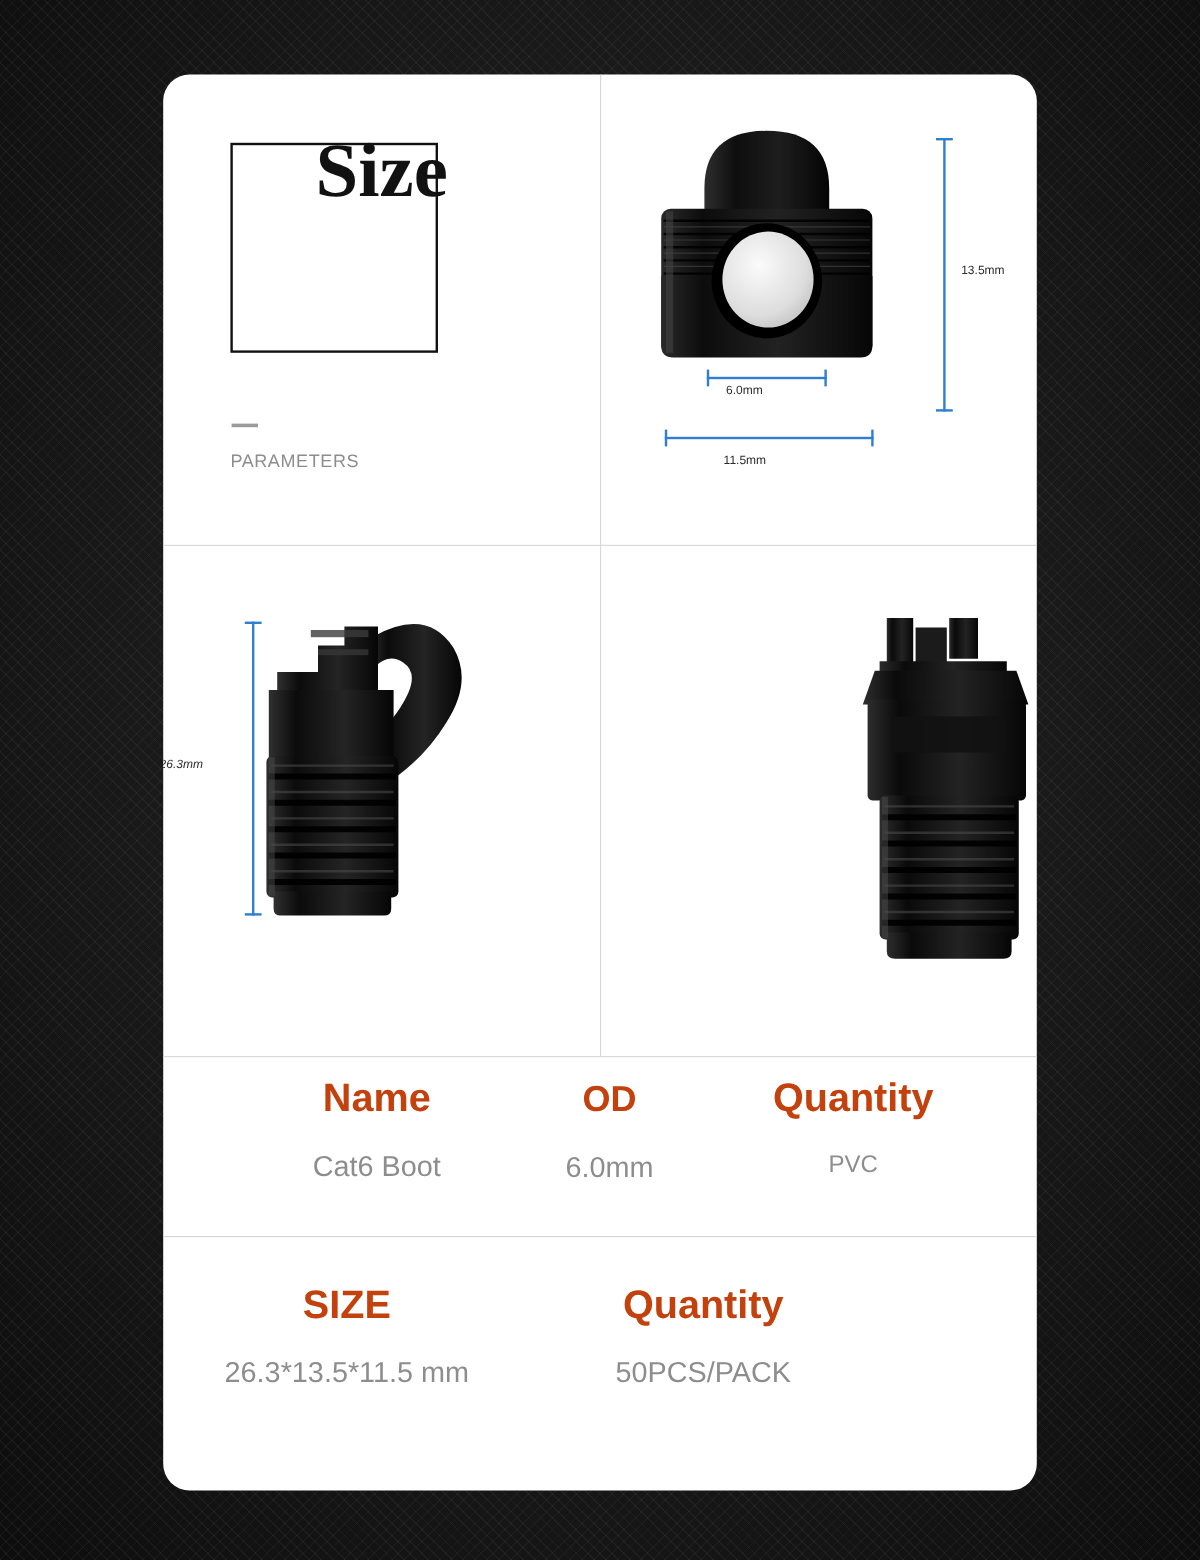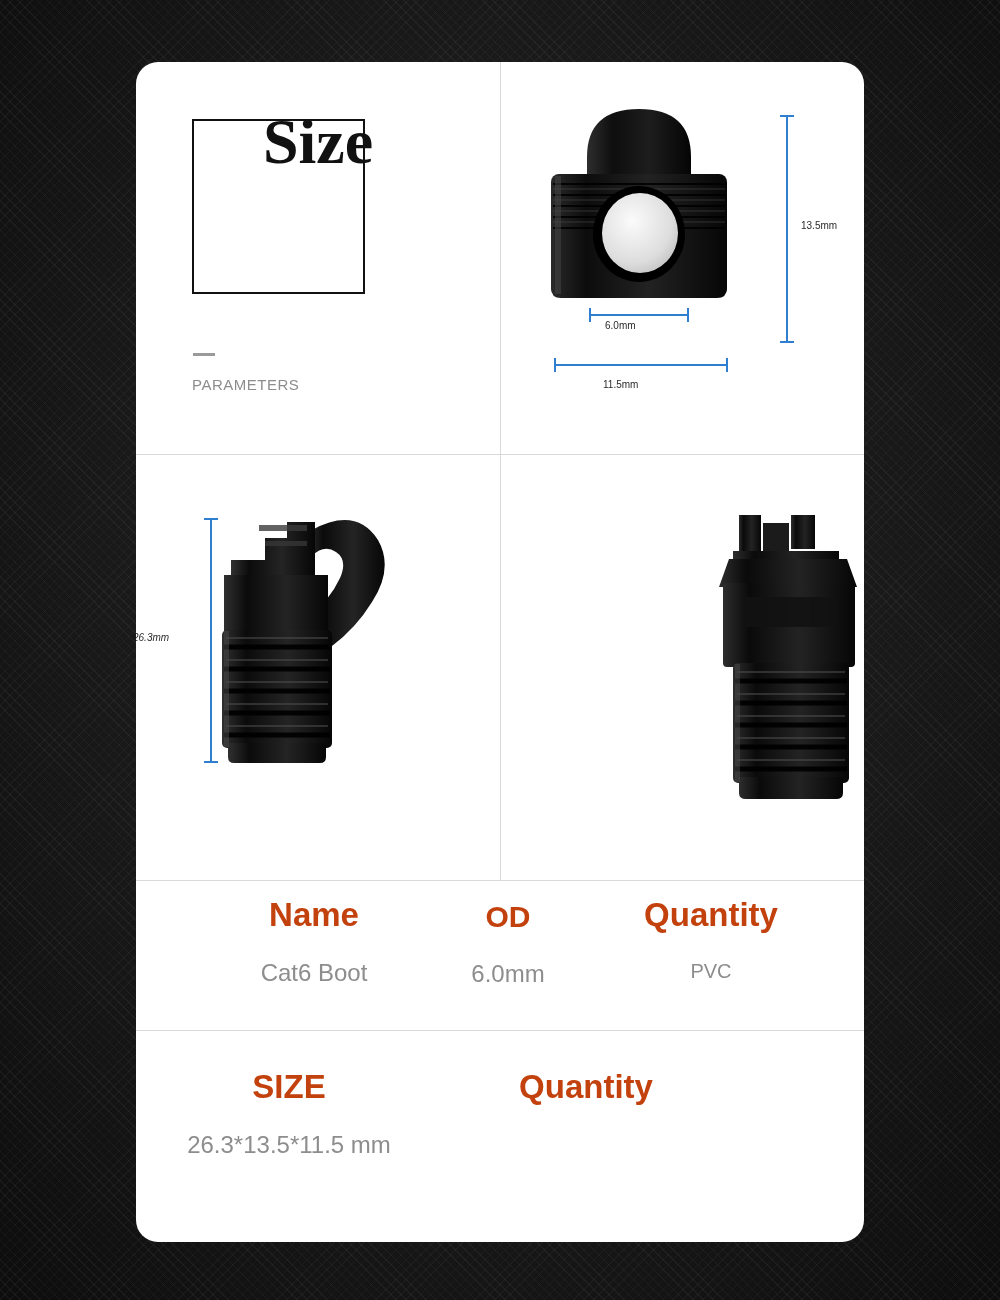--- a/index.html
+++ b/index.html
@@ -366,16 +366,17 @@
 
   <div class="spec-divider" style="top:968px;"></div>
 
   <div class="spec-row" style="top:1008px; height:120px;">
     <div class="spec-cell" style="left:18px; top:0; width:270px;">
       <div class="spec-title" style="font-size:33px;">SIZE</div>
       <div class="spec-value" style="font-size:24px;">26.3*13.5*11.5 mm</div>
     </div>
     <div class="spec-cell" style="left:300px; top:0; width:300px; text-align:center;">
       <div class="spec-title" style="font-size:33px;">Quantity</div>
+      <div class="spec-value" style="font-size:24px;">50PCS/PACK</div>
     </div>
   </div>
 
 </div>
 
 </body></html>

